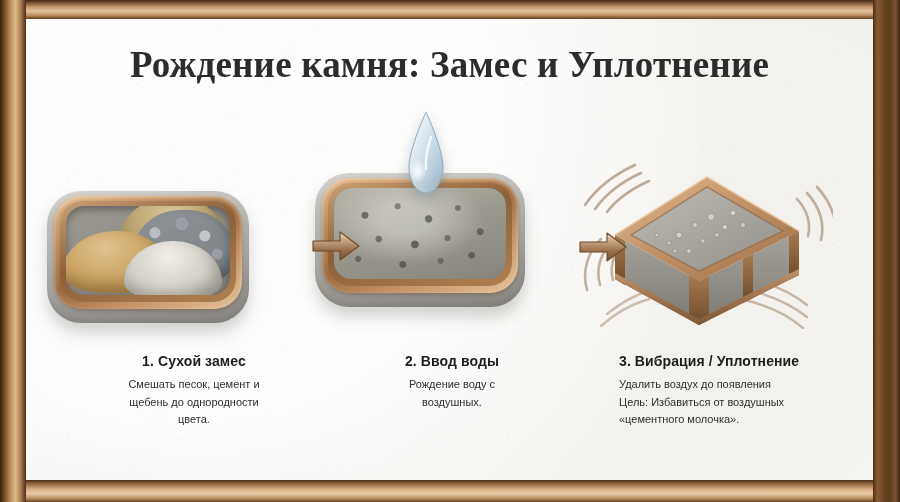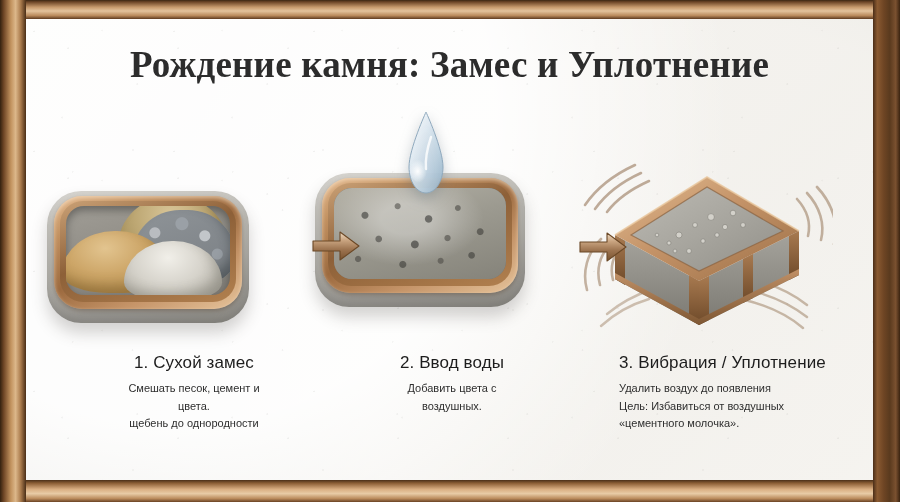--- a/index.html
+++ b/index.html
@@ -172,21 +172,21 @@
   .arrow-1{left:289px;top:212px;}
   .arrow-2{left:556px;top:213px;}
 
   
   .caps{position:absolute;left:0;right:0;top:336px;z-index:8;}
   .cap{position:absolute;}
   .cap-1{left:36px;width:270px;text-align:center;}
   .cap-2{left:304px;width:250px;text-align:center;}
   .cap-3{left:596px;width:290px;text-align:left;}
   .cap h3{
-    margin:0 0 7px 0;font-size:17px;font-weight:400;color:#1d1d1d;
+    margin:0 0 7px 0;font-size:14px;font-weight:700;color:#1d1d1d;
     letter-spacing:.1px;
   }
   .cap p{
     margin:0;font-size:11px;line-height:17.5px;color:#2e2e2e;font-weight:400;
   }
   .cap p + p{margin-top:0;}
 </style>
 </head>
 <body>
 
@@ -354,27 +354,27 @@
 
     <svg class="arrow arrow-2" viewBox="0 0 48 34">
       <path d="M1 12 L28 12 L28 3 L47 17 L28 31 L28 22 L1 22 Z" fill="url(#arrg)" stroke="#6b4826" stroke-width="1.1" stroke-linejoin="round"></path>
     </svg>
 
     <div class="caps">
 
       <div class="cap cap-1">
         <h3>1. Сухой замес</h3>
         <p>Смешать песок, цемент и</p>
+        <p>щебень до однородности</p>
         <p>цвета.</p>
-        <p>щебень до однородности</p>
       </div>
 
       <div class="cap cap-2">
         <h3>2. Ввод воды</h3>
-        <p>Добавить цвета с</p>
+        <p>Рождение воду с</p>
         <p>воздушных.</p>
       </div>
 
       <div class="cap cap-3">
         <h3>3. Вибрация / Уплотнение</h3>
         <p>Удалить воздух до появления</p>
         <p>Цель: Избавиться от воздушных</p>
         <p>«цементного молочка».</p>
       </div>
 

